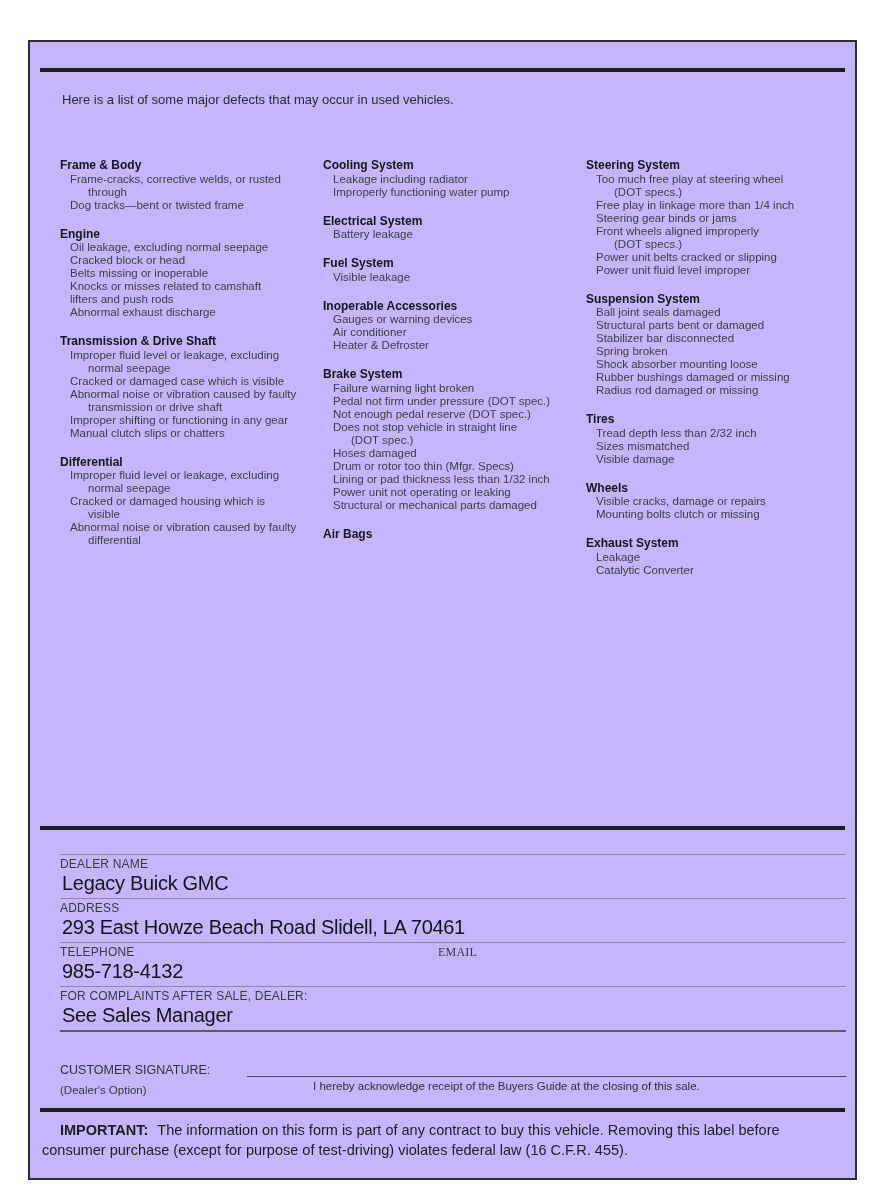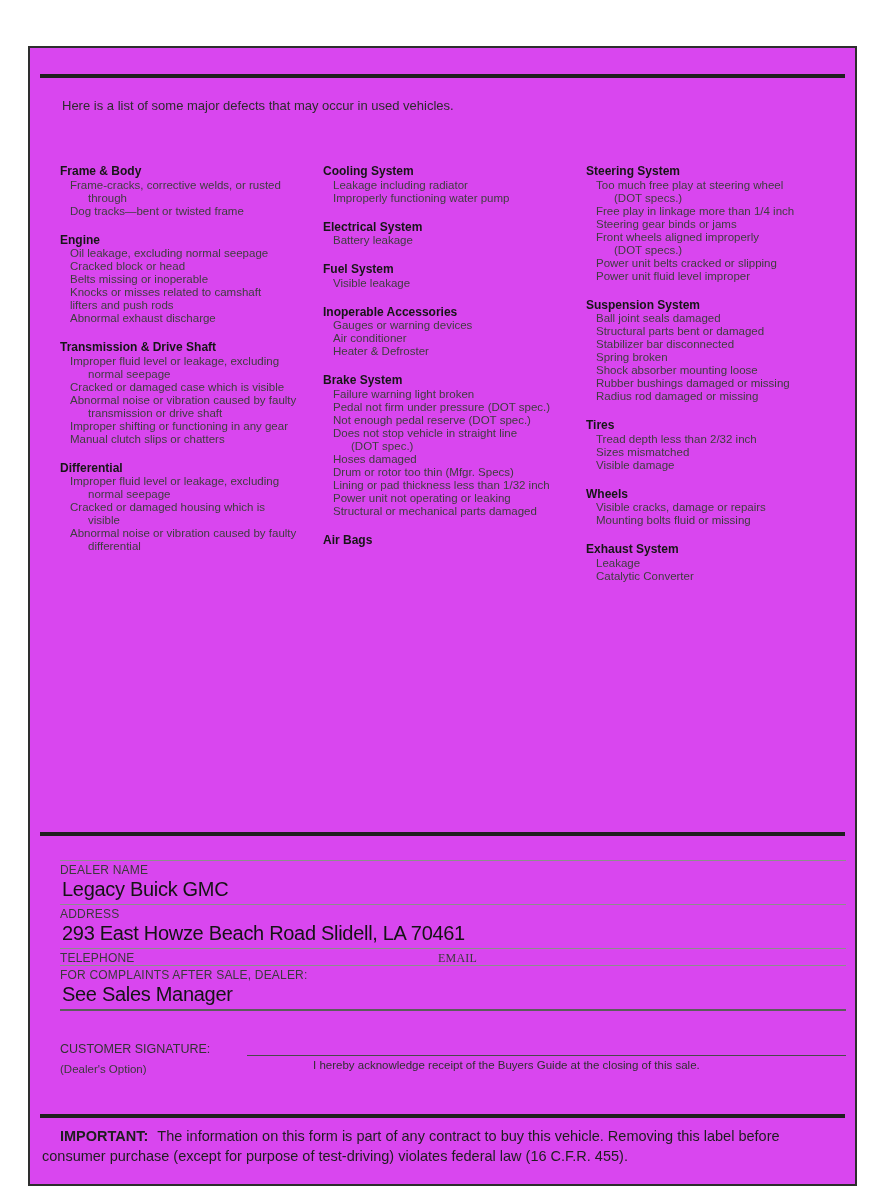--- a/index.html
+++ b/index.html
@@ -1,22 +1,22 @@
 <!DOCTYPE html>
 <html><head>
 <meta charset="utf-8">
 <style>
   html,body{margin:0;padding:0;}
   body{
     width:885px;height:1200px;position:relative;background:#ffffff;
     font-family:"Liberation Sans",sans-serif;color:#2e2e2e;
   }
   .sheet{
-    position:absolute;left:28px;top:46px;width:825px;height:1136px;
-    border:2px solid #2e2e2e;background:#d946ef;
+    position:absolute;left:28px;top:40px;width:825px;height:1136px;
+    border:2px solid #2e2e2e;background:#c4b5fd;
   }
   .rule{
     position:absolute;left:10px;right:10px;height:4px;background:#1f1f1f;
   }
   .rule-top{top:26px;}
   .rule-mid{top:784px;}
   .rule-bottom{top:1066px;}
   .intro{
     position:absolute;left:32px;top:50px;font-size:13px;color:#2c2c2c;
   }
@@ -165,21 +165,21 @@
         </div>
         <div class="section">
           <div class="sec-title">Tires</div>
           <div class="item">Tread depth less than 2/32 inch</div>
           <div class="item">Sizes mismatched</div>
           <div class="item">Visible damage</div>
         </div>
         <div class="section">
           <div class="sec-title">Wheels</div>
           <div class="item">Visible cracks, damage or repairs</div>
-          <div class="item">Mounting bolts fluid or missing</div>
+          <div class="item">Mounting bolts clutch or missing</div>
         </div>
         <div class="section">
           <div class="sec-title">Exhaust System</div>
           <div class="item">Leakage</div>
           <div class="item">Catalytic Converter</div>
         </div>
       </div>
   </div>
 
   <div class="rule rule-mid"></div>
@@ -189,20 +189,21 @@
       <span class="f-label">DEALER NAME</span>
       <span class="f-value">Legacy Buick GMC</span>
     </div>
     <div class="f-row">
       <span class="f-label">ADDRESS</span>
       <span class="f-value">293 East Howze Beach Road Slidell, LA 70461</span>
     </div>
     <div class="f-row">
       <span class="f-label">TELEPHONE</span>
       <span class="f-label email-label">EMAIL</span>
+      <span class="f-value">985-718-4132</span>
     </div>
     <div class="f-row thick-bottom">
       <span class="f-label">FOR COMPLAINTS AFTER SALE, DEALER:</span>
       <span class="f-value">See Sales Manager</span>
     </div>
 
     <div class="sig-row">
       <span class="sig-label">CUSTOMER SIGNATURE:</span>
       <span class="sig-line"></span>
     </div>

